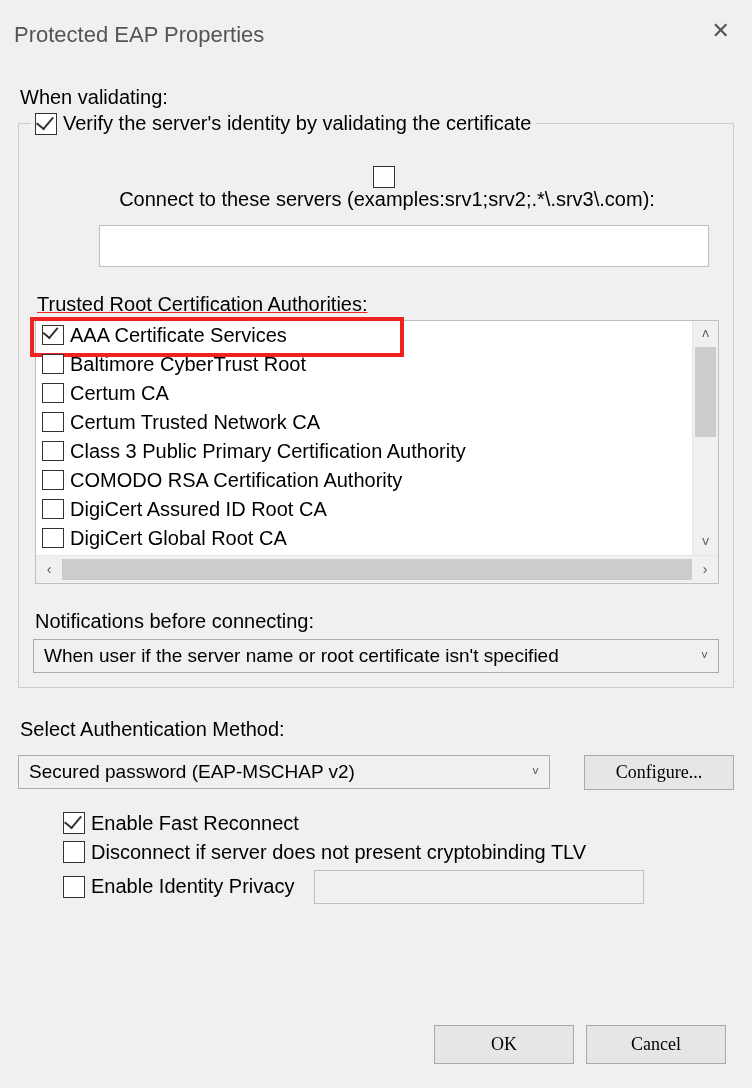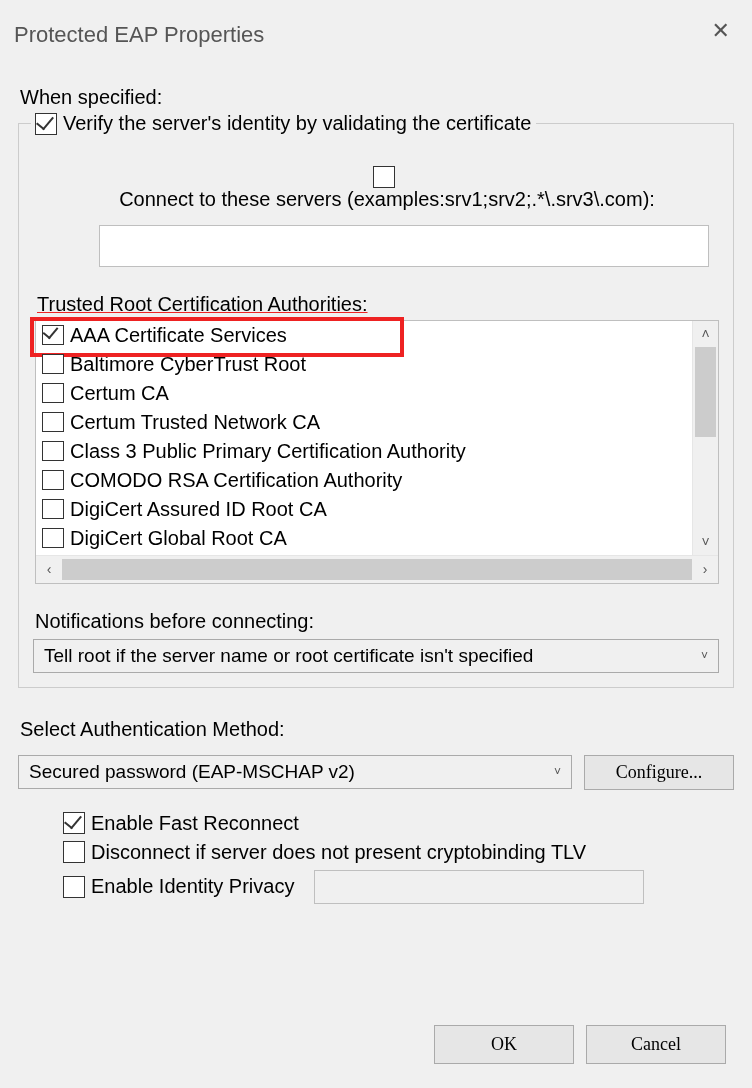--- a/index.html
+++ b/index.html
@@ -148,21 +148,21 @@
       height: 34px;
       display: flex;
       align-items: center;
       justify-content: space-between;
       padding: 0 10px;
       font-size: 19px;
       cursor: pointer;
     }
     .dd-arrow { font-size: 12px; color:#555; }
 
-    .auth-row { display:flex; gap:12px; align-items:center; margin-top:8px; }
+    .auth-row { display:flex; gap:34px; align-items:center; margin-top:8px; }
     .auth-row .dropdown { flex:1; background:#f0f0f0; }
     .btn {
       border: 1px solid #aaa;
       background: #e6e6e6;
       padding: 6px 22px;
       font-size: 18px;
       cursor: pointer;
       min-width: 150px;
       text-align: center;
       font-family: Liberation Serif, serif;
@@ -183,21 +183,21 @@
   </style>
 </head>
 <body>
 
 <div class="titlebar">
   <div class="title">Protected EAP Properties</div>
   <div class="close-x">✕</div>
 </div>
 
 <div class="content">
-  <div class="section-label">When specified:</div>
+  <div class="section-label">When validating:</div>
 
   <div class="fieldset">
     <div class="legend-row">
       <span class="cb checked"></span>
       <span class="cb-label">Verify the server's identity by validating the certificate</span>
     </div>
 
     <div class="row indent1" style="margin-top:14px">
       <span class="cb"></span>
       <span class="cb-label">Connect to these servers (examples:srv1;srv2;.*\.srv3\.com):</span>
@@ -253,21 +253,21 @@
       </div>
       <div class="hscroll">
         <div class="harrow">‹</div>
         <div class="htrack"></div>
         <div class="harrow">›</div>
       </div>
     </div>
 
     <div class="notif-label">Notifications before connecting:</div>
     <div class="dropdown">
-      <span>Tell root if the server name or root certificate isn't specified</span>
+      <span>When user if the server name or root certificate isn't specified</span>
       <span class="dd-arrow">˅</span>
     </div>
   </div>
 
   <div class="section-label" style="margin-top:30px">Select Authentication Method:</div>
   <div class="auth-row">
     <div class="dropdown">
       <span>Secured password (EAP-MSCHAP v2)</span>
       <span class="dd-arrow">˅</span>
     </div>

